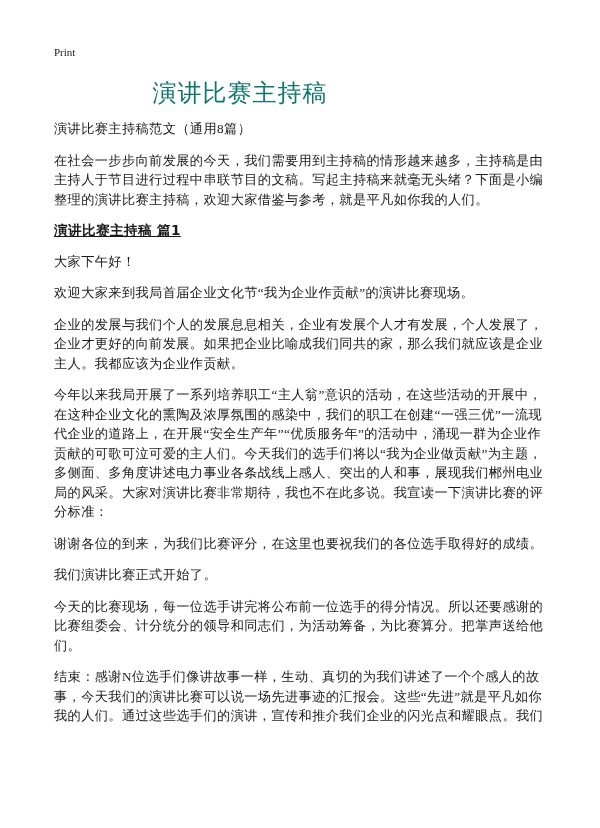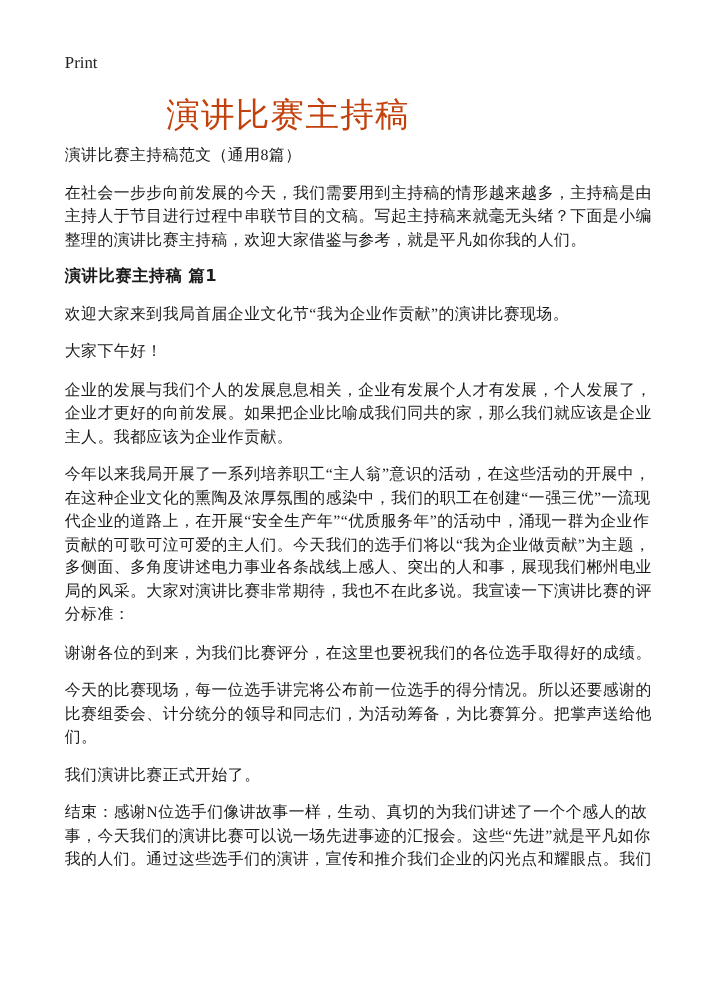--- a/index.html
+++ b/index.html
@@ -2,46 +2,46 @@
 <html><head>
 <meta charset="utf-8">
 <style>
   html, body { margin: 0; padding: 0; background: #ffffff; }
   body {
     width: 600px; height: 828px; overflow: hidden; position: relative;
     font-family: "DejaVu Sans", sans-serif; color: #1a1a1a;
   }
   .print-label {
     position: absolute; left: 54px; top: 46px;
-    font-family: "Liberation Serif", serif; font-size: 14px; color: #222;
+    font-family: "Liberation Serif", serif; font-size: 11px; color: #222;
   }
   .doc-title {
     position: absolute; left: 0; width: 480px; top: 77px; text-align: center;
-    font-size: 28px; color: #c2410c; letter-spacing: 1px;
+    font-size: 24px; color: #0f766e; letter-spacing: 1px;
   }
   .content {
     position: absolute; left: 54px; top: 119px; width: 500px;
     font-size: 13.2px; line-height: 19.5px; letter-spacing: 0.4px;
   }
   .content p { margin: 0 0 12px 0; font-family: Liberation Serif, serif; }
   .content h2 {
-    margin: 0 0 11px 0; font-size: 13.6px; font-weight: bold; line-height: 19.5px;
+    margin: 0 0 11px 0; font-size: 13.6px; font-weight: bold; line-height: 19.5px; text-decoration: underline;
   }
 </style>
 </head>
 <body>
 
 <div class="print-label">Print</div>
 <div class="doc-title">演讲比赛主持稿</div>
 
 <div class="content">
   <p>演讲比赛主持稿范文（通用8篇）</p>
   <p>在社会一步步向前发展的今天，我们需要用到主持稿的情形越来越多，主持稿是由主持人于节目进行过程中串联节目的文稿。写起主持稿来就毫无头绪？下面是小编整理的演讲比赛主持稿，欢迎大家借鉴与参考，就是平凡如你我的人们。</p>
   <h2>演讲比赛主持稿 篇1</h2>
+  <p>大家下午好！</p>
   <p>欢迎大家来到我局首届企业文化节“我为企业作贡献”的演讲比赛现场。</p>
-  <p>大家下午好！</p>
   <p>企业的发展与我们个人的发展息息相关，企业有发展个人才有发展，个人发展了，企业才更好的向前发展。如果把企业比喻成我们同共的家，那么我们就应该是企业主人。我都应该为企业作贡献。</p>
   <p>今年以来我局开展了一系列培养职工“主人翁”意识的活动，在这些活动的开展中，在这种企业文化的熏陶及浓厚氛围的感染中，我们的职工在创建“一强三优”一流现代企业的道路上，在开展“安全生产年”“优质服务年”的活动中，涌现一群为企业作贡献的可歌可泣可爱的主人们。今天我们的选手们将以“我为企业做贡献”为主题，多侧面、多角度讲述电力事业各条战线上感人、突出的人和事，展现我们郴州电业局的风采。大家对演讲比赛非常期待，我也不在此多说。我宣读一下演讲比赛的评分标准：</p>
   <p>谢谢各位的到来，为我们比赛评分，在这里也要祝我们的各位选手取得好的成绩。</p>
+  <p>我们演讲比赛正式开始了。</p>
   <p>今天的比赛现场，每一位选手讲完将公布前一位选手的得分情况。所以还要感谢的比赛组委会、计分统分的领导和同志们，为活动筹备，为比赛算分。把掌声送给他们。</p>
-  <p>我们演讲比赛正式开始了。</p>
   <p>结束：感谢N位选手们像讲故事一样，生动、真切的为我们讲述了一个个感人的故事，今天我们的演讲比赛可以说一场先进事迹的汇报会。这些“先进”就是平凡如你我的人们。通过这些选手们的演讲，宣传和推介我们企业的闪光点和耀眼点。我们</p>
 </div>
 
 </body></html>

